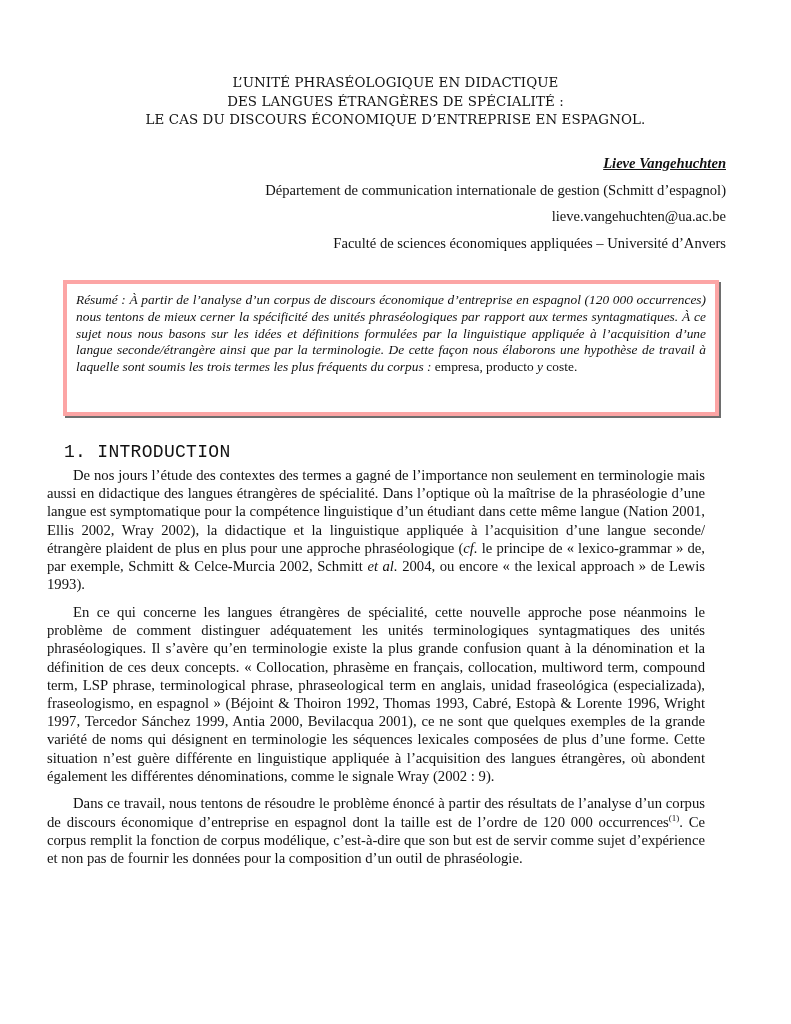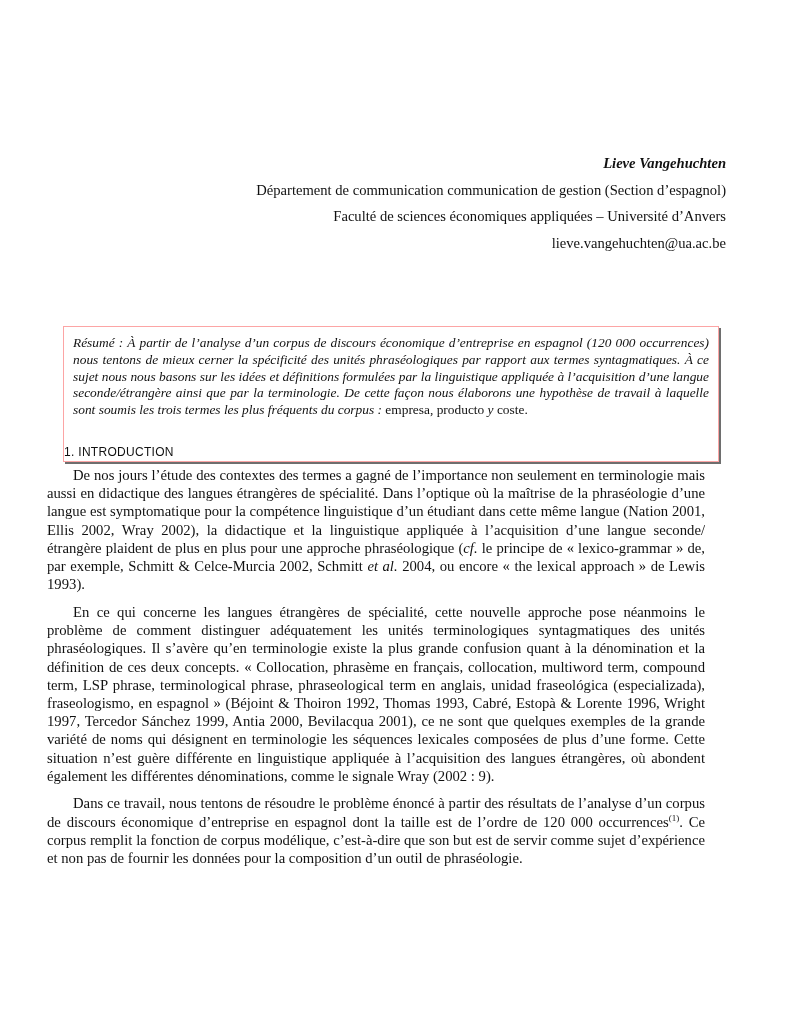--- a/index.html
+++ b/index.html
@@ -11,55 +11,60 @@
     .title {
       position: absolute; left: 0; width: 791px; top: 74px;
       text-align: center; font-family: "DejaVu Serif", serif;
       font-size: 13.4px; line-height: 18.5px; letter-spacing: 0.1px;
     }
     .title div { white-space: nowrap; }
     .affil {
       position: absolute; right: 65px; top: 150px; text-align: right;
       font-size: 14.6px; line-height: 26.5px;
     }
-    .affil .author { font-weight: bold; font-style: italic; }
+    .affil .author { font-weight: bold; font-style: italic; text-decoration: underline; }
     .abstract-box {
       position: absolute; left: 63px; top: 280px; width: 656px; height: 136px;
-      border: 1px solid #fca5a5;
+      border: 4px solid #fca5a5;
       box-shadow: 2px 2px 0 #6e6e6e;
       padding: 8px 9px 0 9px; box-sizing: border-box;
-      font-size: 13.4px; line-height: 16.8px; text-align: justify; margin-top: 46px;
+      font-size: 13.4px; line-height: 16.8px; text-align: justify;
     }
     .abstract-box p { margin: 0; }
     .abstract-box p + p { margin-top: 5px; }
     .it { font-style: italic; }
     .section-heading {
       position: absolute; left: 64px; top: 443px;
-      font-family: Liberation Sans, sans-serif; font-size: 12px; line-height: 18px;
+      font-family: Liberation Mono, monospace; font-size: 18px; line-height: 18px;
       letter-spacing: 0.3px;
       text-align: center;
     }
     .body {
       position: absolute; left: 47px; top: 466px; width: 658px;
       font-size: 14.7px; line-height: 18.2px; text-align: justify;
     }
     .body p { margin: 0 0 9.5px 0; text-indent: 26px; }
     sup { font-size: 9px; line-height: 0; vertical-align: 6px; }
   </style>
 </head>
 <body>
 
 <div class="page">
 
+  <div class="title">
+    <div>L’UNITÉ PHRASÉOLOGIQUE EN DIDACTIQUE</div>
+    <div>DES LANGUES ÉTRANGÈRES DE SPÉCIALITÉ :</div>
+    <div>LE CAS DU DISCOURS ÉCONOMIQUE D’ENTREPRISE EN ESPAGNOL.</div>
+  </div>
 
   <div class="affil">
     <div class="author">Lieve Vangehuchten</div>
-    <div>Département de communication communication de gestion (Section d’espagnol)</div>
+    <div>Département de communication internationale de gestion (Schmitt d’espagnol)</div>
+    <div>lieve.vangehuchten@ua.ac.be</div>
     <div>Faculté de sciences économiques appliquées – Université d’Anvers</div>
-    <div>lieve.vangehuchten@ua.ac.be</div>
   </div>
 
   <div class="abstract-box">
     <p><span class="it">Résumé : À partir de l’analyse d’un corpus de discours économique d’entreprise en espagnol (120 000 occurrences) nous tentons de mieux cerner la spécificité des unités phraséologiques par rapport aux termes syntagmatiques. À ce sujet nous nous basons sur les idées et définitions formulées par la linguistique appliquée à l’acquisition d’une langue seconde/étrangère ainsi que par la terminologie. De cette façon nous élaborons une hypothèse de travail à laquelle sont soumis les trois termes les plus fréquents du corpus :</span><span> empresa, producto </span><span class="it">y</span><span> coste.</span></p>
   </div>
 
   <div class="section-heading">1. INTRODUCTION</div>
 
   <div class="body">
     <p><span>De nos jours l’étude des contextes des termes a gagné de l’importance non seulement en terminologie mais aussi en didactique des langues étrangères de spécialité. Dans l’optique où la maîtrise de la phraséologie d’une langue est symptomatique pour la compétence linguistique d’un étudiant dans cette même langue (Nation 2001, Ellis 2002, Wray 2002), la didactique et la linguistique appliquée à l’acquisition d’une langue seconde/étrangère plaident de plus en plus pour une approche phraséologique (</span><span class="it">cf.</span><span> le principe de « lexico-grammar » de, par exemple, Schmitt &amp; Celce-Murcia 2002, Schmitt </span><span class="it">et al.</span><span> 2004, ou encore « the lexical approach » de Lewis 1993).</span></p>

